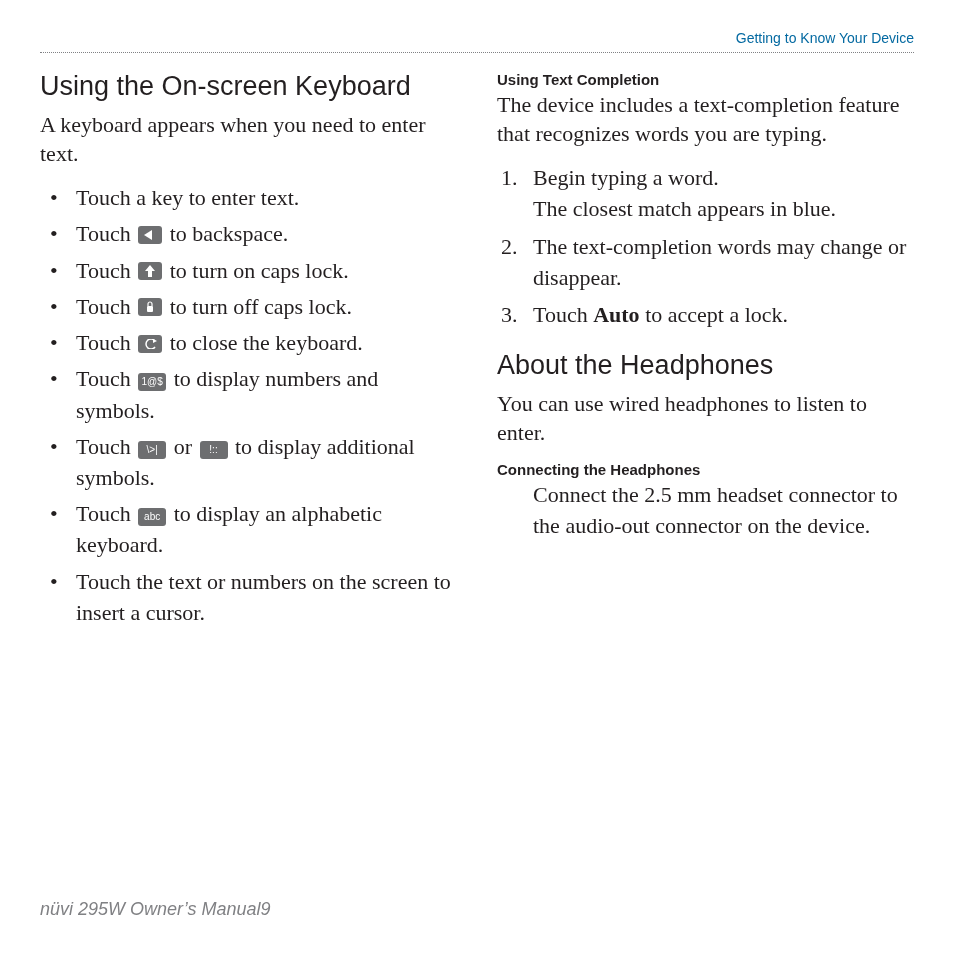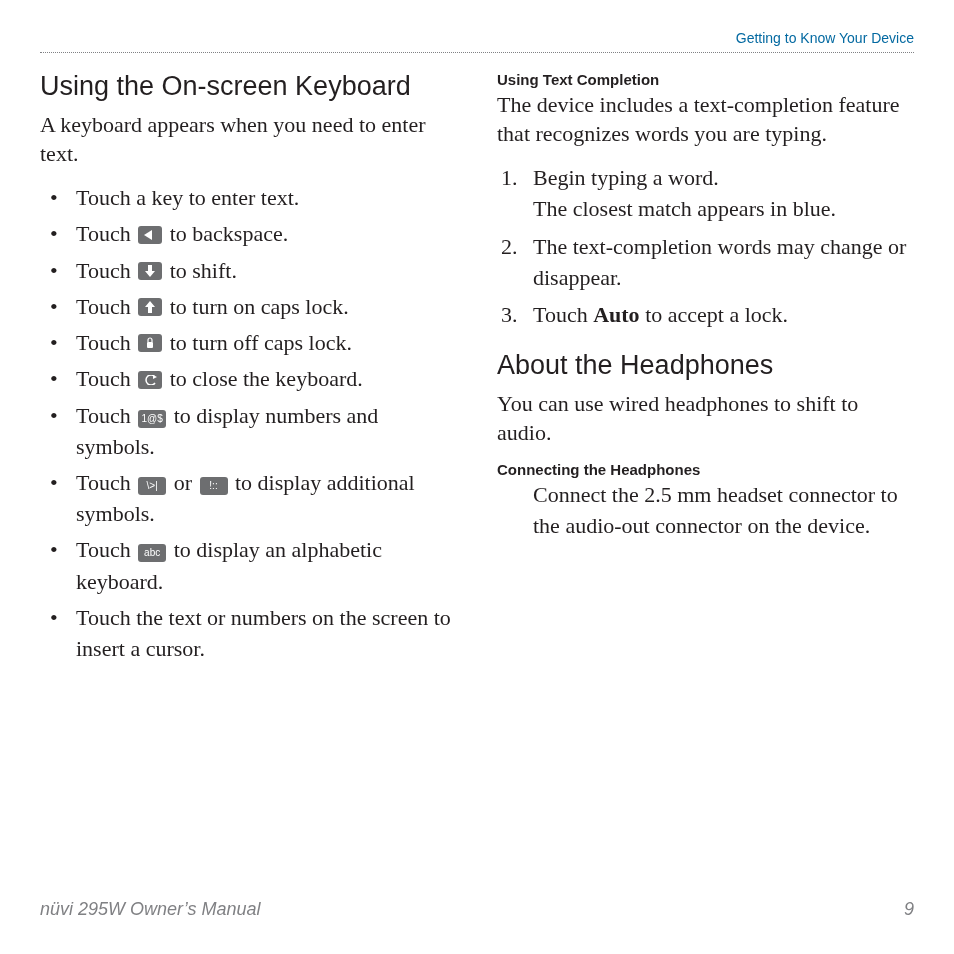--- a/index.html
+++ b/index.html
@@ -107,21 +107,20 @@
     vertical-align: 1px;
     margin: 0 2px;
   }
   .key.wide { width: 28px; }
   .key svg { display: block; }
   .bold { font-weight: bold; }
   .footer {
     position: absolute;
     left: 40px; right: 40px; bottom: 34px;
     display: flex;
-    justify-content: space-between;
     font-family: Arial, Helvetica, sans-serif;
     font-style: italic;
     color: #808184;
     font-size: 18px;
   }
   .secblock { margin-top: 20px; }
   .indented {
     padding-left: 36px;
     font-size: 22px;
     line-height: 1.4;
@@ -146,29 +145,20 @@
         <li>
           <span>Touch </span>
           <span class="key">
             <svg width="12" height="10" viewBox="0 0 12 10">
                 <polygon points="0,5 8,0 8,10" fill="#fff"></polygon>
               </svg>
           </span>
           <span> to backspace.</span>
         </li>
 
-        <li>
-          <span>Touch </span>
-          <span class="key">
-            <svg width="10" height="12" viewBox="0 0 10 12">
-                <polygon points="5,12 0,6 3,6 3,0 7,0 7,6 10,6" fill="#fff"></polygon>
-              </svg>
-          </span>
-          <span> to shift.</span>
-        </li>
 
         <li>
           <span>Touch </span>
           <span class="key">
             <svg width="10" height="12" viewBox="0 0 10 12">
                 <polygon points="5,0 0,6 3,6 3,12 7,12 7,6 10,6" fill="#fff"></polygon>
               </svg>
           </span>
           <span> to turn on caps lock.</span>
         </li>
@@ -231,21 +221,21 @@
         <li>
           <span class="sub">The text-completion words may change or disappear.</span>
         </li>
         <li>
           <span>Touch </span><span class="bold">Auto</span><span> to accept a lock.</span>
         </li>
       </ol>
 
       <div class="secblock">
         <h1>About the Headphones</h1>
-        <p class="body">You can use wired headphones to shift to audio.</p>
+        <p class="body">You can use wired headphones to listen to enter.</p>
 
         <h2>Connecting the Headphones</h2>
         <p class="indented">Connect the 2.5 mm headset connector to the audio-out connector on the device.</p>
       </div>
     </div>
   </div>
 </div>
 
 <div class="footer">
   <span>nüvi 295W Owner’s Manual</span>

